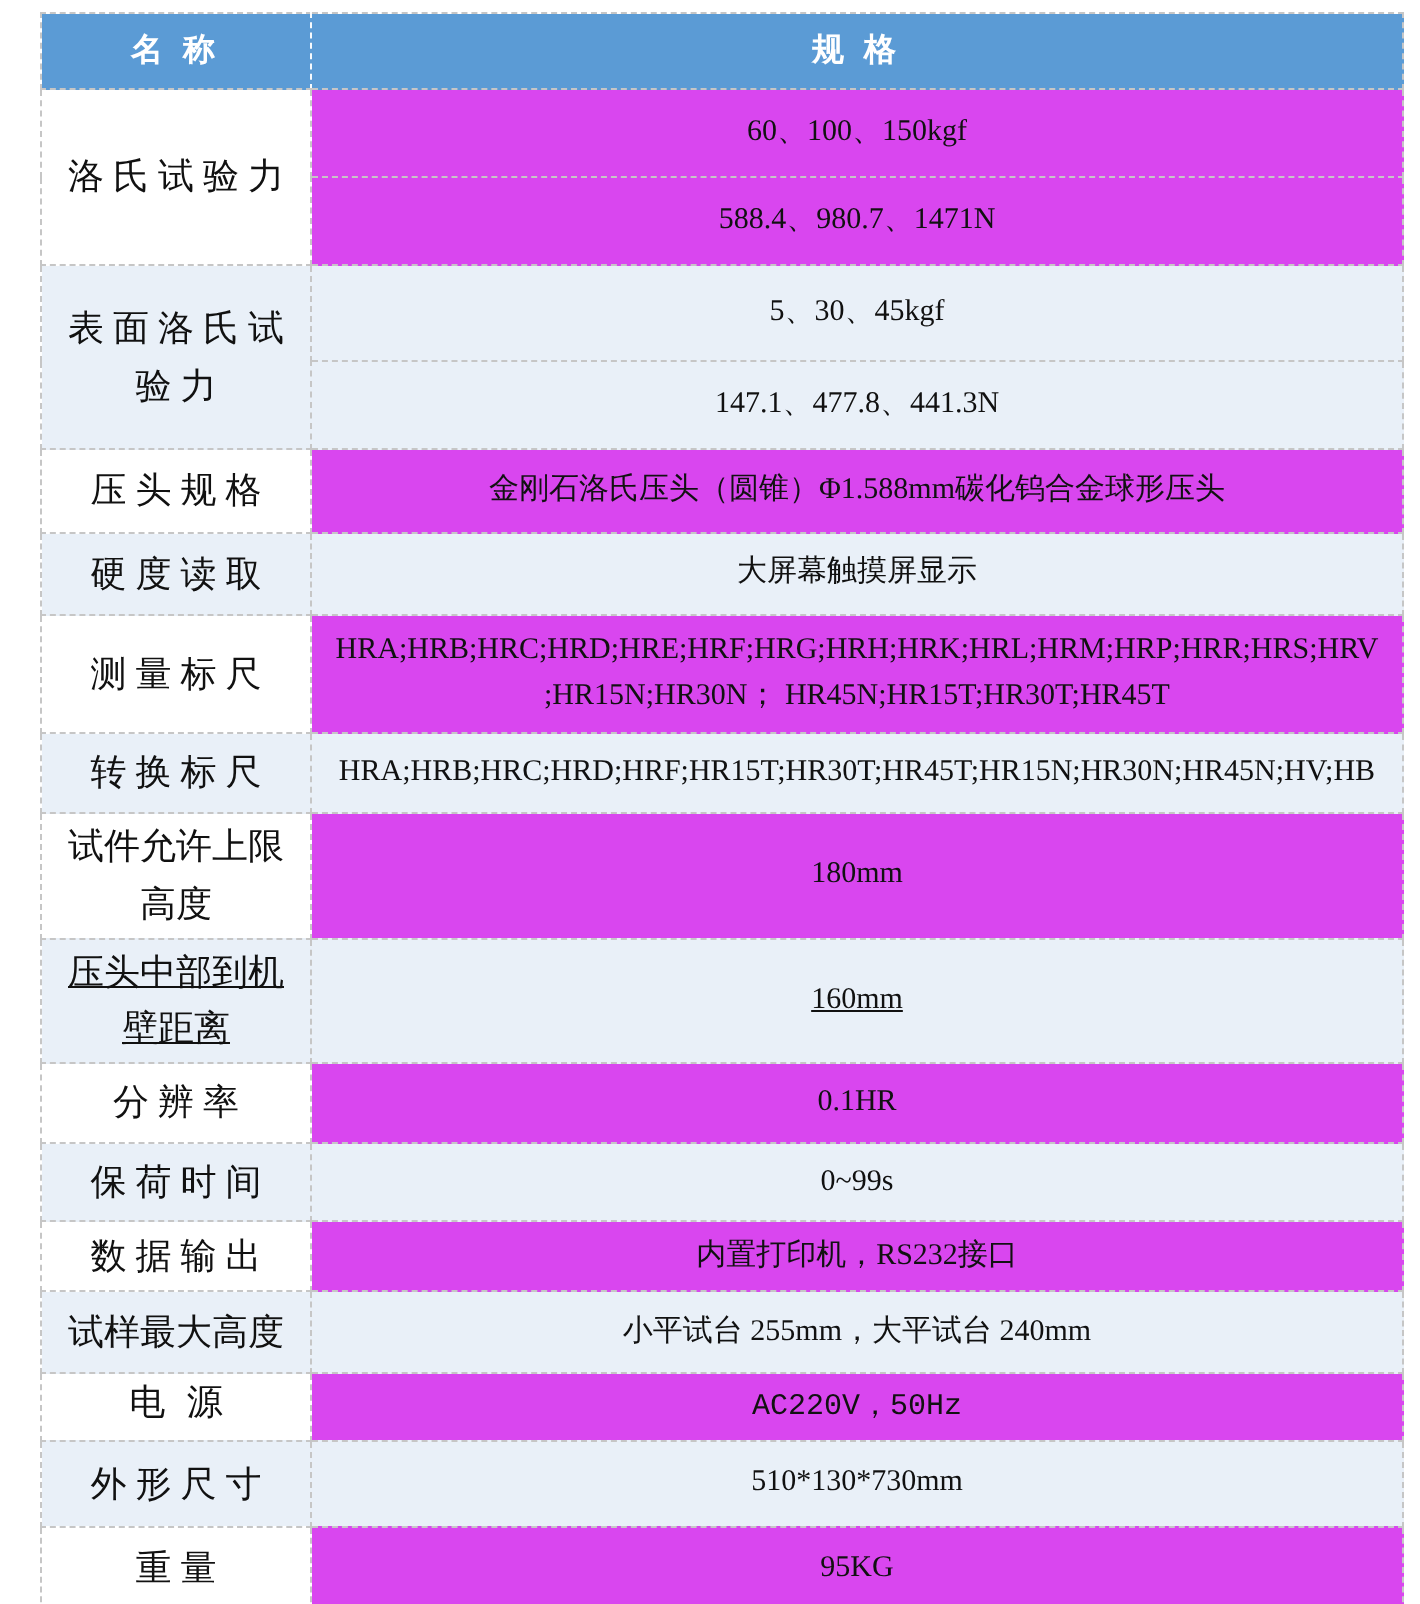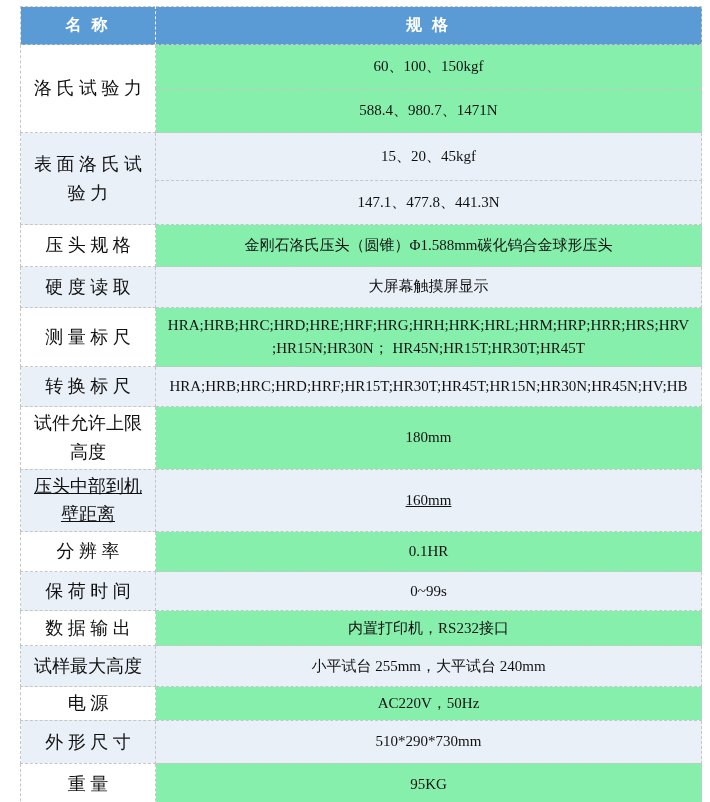--- a/index.html
+++ b/index.html
@@ -56,21 +56,21 @@
     padding: 2px 5px;
     line-height: 1.6;
     background: #FFFFFF;
   }
   td.value-cell {
     font-size: 15px;
     text-align: center;
     padding: 2px 10px;
     line-height: 1.55;
     white-space: pre-line;
-    background: #86efac;
+    background: #d946ef;
   }
   tr.band td { background: var(--band-bg); }
 </style>
 </head>
 <body>
 
 <div class="page">
   <table class="spec-table">
     <colgroup>
       <col class="col-name">
@@ -85,21 +85,21 @@
     <tbody id="rows">
         <tr style="height: 44px;">
           <td class="label-cell" rowspan="2">洛 氏 试 验 力</td>
           <td class="value-cell">60、100、150kgf</td>
         </tr>
         <tr style="height: 44px; margin-left: 20px;">
           <td class="value-cell">588.4、980.7、1471N</td>
         </tr>
         <tr class="band" style="height: 48px;">
           <td class="label-cell" rowspan="2">表 面 洛 氏 试 验 力</td>
-          <td class="value-cell">15、20、45kgf</td>
+          <td class="value-cell">5、30、45kgf</td>
         </tr>
         <tr class="band" style="height: 44px;">
           <td class="value-cell">147.1、477.8、441.3N</td>
         </tr>
         <tr style="height: 42px;">
           <td class="label-cell" rowspan="1">压 头 规 格</td>
           <td class="value-cell">金刚石洛氏压头（圆锥）Φ1.588mm碳化钨合金球形压头</td>
         </tr>
         <tr class="band" style="height: 41px;">
           <td class="label-cell" rowspan="1">硬 度 读 取</td>
@@ -131,27 +131,27 @@
           <td class="value-cell">0~99s</td>
         </tr>
         <tr style="height: 35px;">
           <td class="label-cell" rowspan="1">数 据 输 出</td>
           <td class="value-cell">内置打印机，RS232接口</td>
         </tr>
         <tr class="band" style="height: 41px;">
           <td class="label-cell" rowspan="1">试样最大高度</td>
           <td class="value-cell">小平试台 255mm，大平试台 240mm</td>
         </tr>
-        <tr style="height: 24px;">
+        <tr style="height: 24px; font-family: Liberation Mono, monospace;">
           <td class="label-cell" rowspan="1">电 源</td>
           <td class="value-cell">AC220V，50Hz</td>
         </tr>
         <tr class="band" style="height: 43px;">
           <td class="label-cell" rowspan="1">外 形 尺 寸</td>
-          <td class="value-cell">510*290*730mm</td>
+          <td class="value-cell">510*130*730mm</td>
         </tr>
         <tr style="height: 42px; padding-left: 28px;">
           <td class="label-cell" rowspan="1">重 量</td>
           <td class="value-cell">95KG</td>
         </tr>
       </tbody>
   </table>
 </div>
 
 </body></html>

